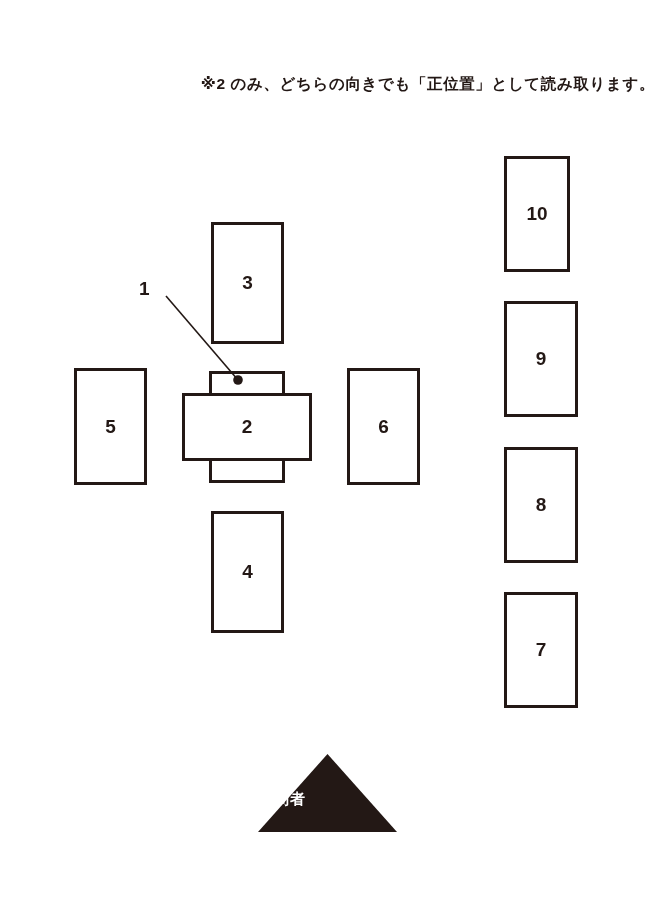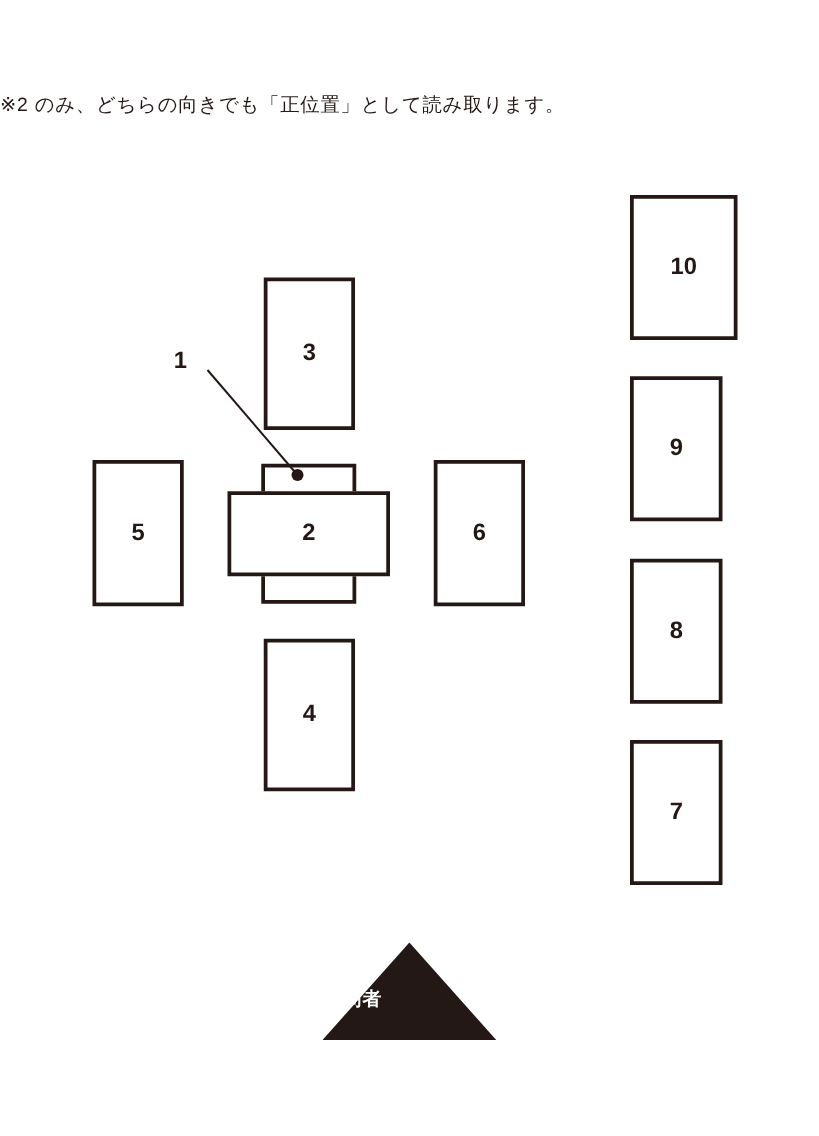--- a/index.html
+++ b/index.html
@@ -16,25 +16,26 @@
     width: 655px;
     height: 909px;
     background: #ffffff;
     overflow: hidden;
   }
   .note {
     position: absolute;
     left: 0;
     top: 74px;
     width: 655px;
-    text-align: left;
+    text-align: right;
     font-size: 15.5px;
     letter-spacing: 0.6px;
     color: #231815;
     white-space: nowrap;
+    font-weight: bold;
   }
   .card {
     position: absolute;
     box-sizing: border-box;
     border: 3px solid #231815;
     background: #ffffff;
     display: flex;
     align-items: center;
     justify-content: center;
     font-weight: bold;
@@ -79,21 +80,21 @@
     justify-content: center;
     font-weight: bold;
     font-size: 19px;
     color: #231815;
     z-index: 3;
   }
   #card-3 { left: 211px; top: 222px; width: 73px; height: 122px; }
   #card-4 { left: 211px; top: 511px; width: 73px; height: 122px; }
   #card-5 { left: 74px; top: 368px; width: 73px; height: 117px; }
   #card-6 { left: 347px; top: 368px; width: 73px; height: 117px; }
-  #card-10 { left: 504px; top: 156px; width: 86px; height: 116px; }
+  #card-10 { left: 504px; top: 156px; width: 66px; height: 116px; }
   #card-9  { left: 504px; top: 301px; width: 74px; height: 116px; }
   #card-8  { left: 504px; top: 447px; width: 74px; height: 116px; }
   #card-7  { left: 504px; top: 592px; width: 74px; height: 116px; }
 
   #leader-svg {
     position: absolute;
     left: 0;
     top: 0;
     width: 655px;
     height: 909px;

